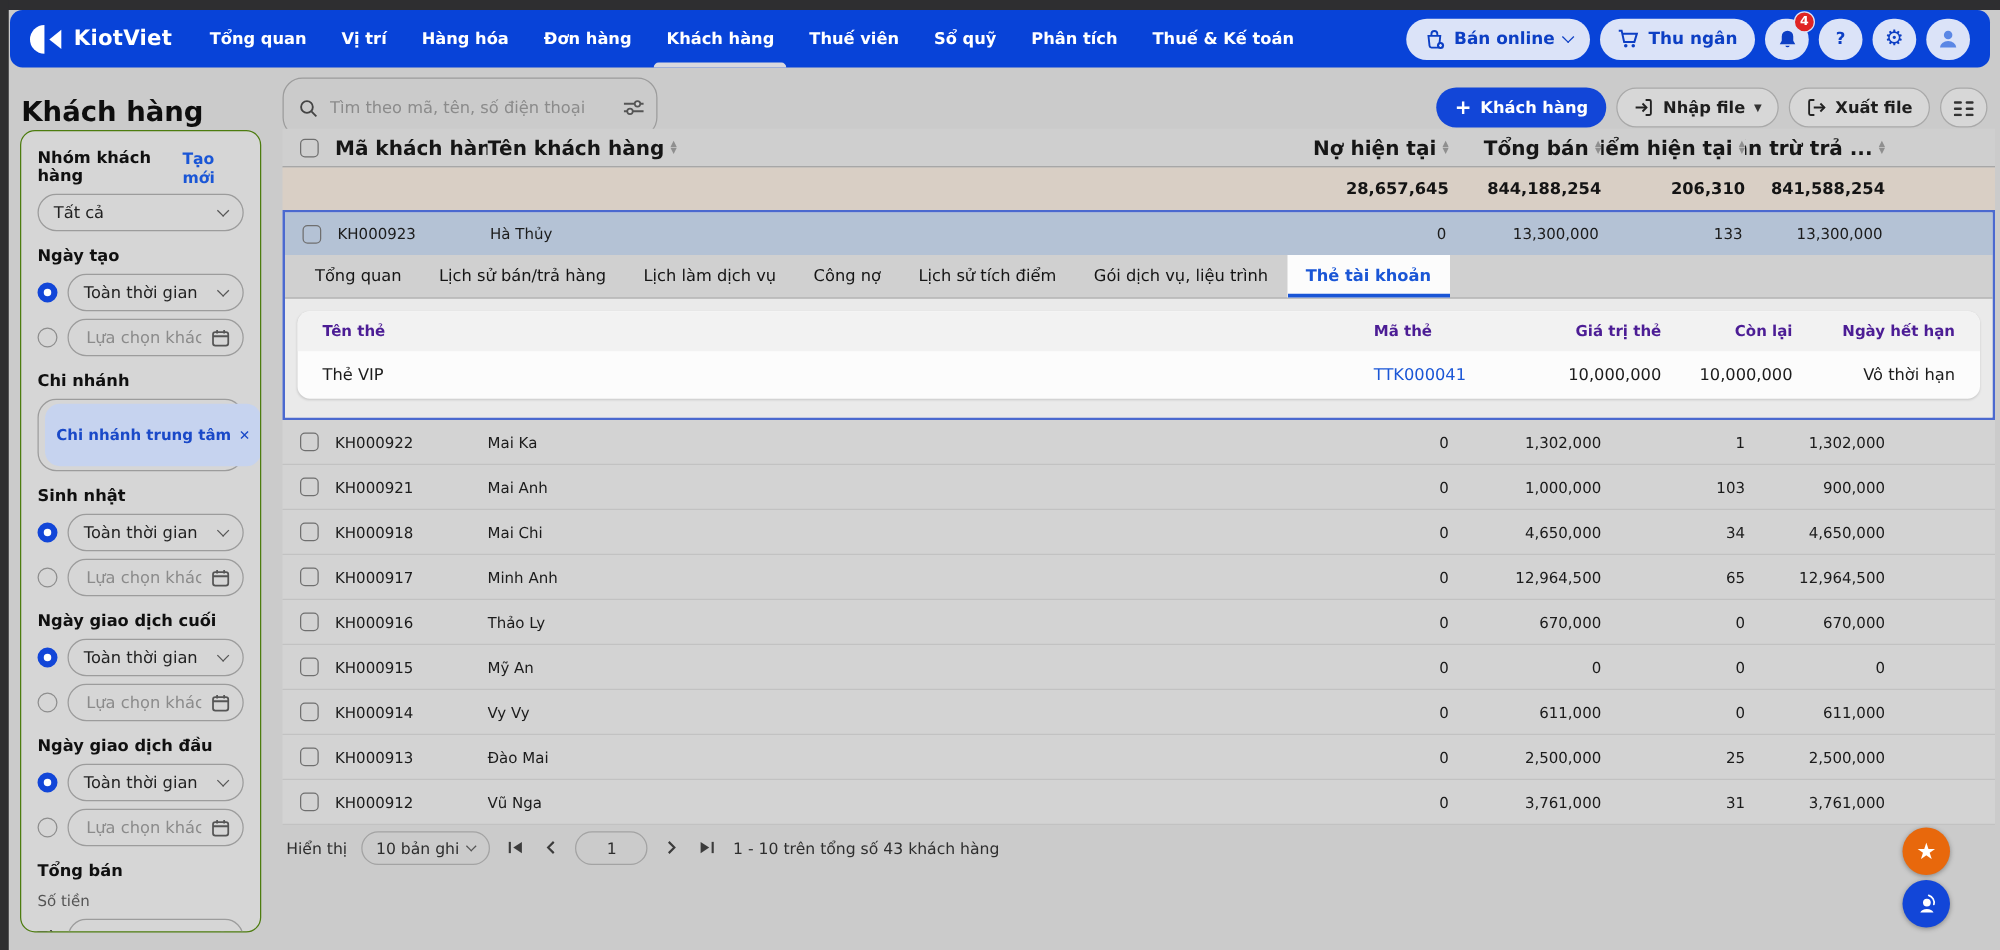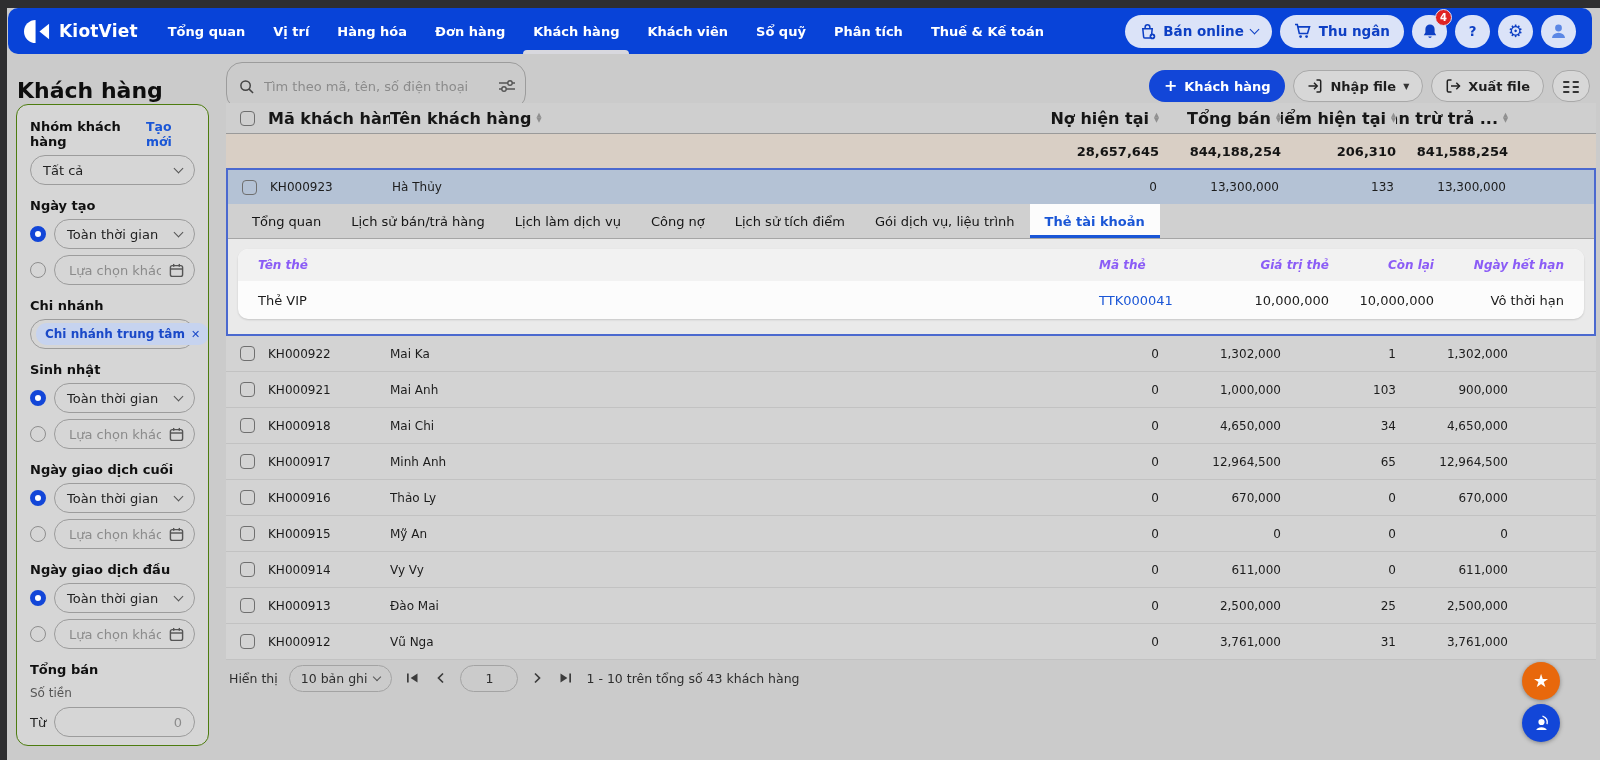--- a/index.html
+++ b/index.html
@@ -45,21 +45,21 @@
   .filter-sec{margin-top:13px;}
   .opt-row{display:flex;align-items:center;gap:8px;margin-top:6px;}
   .opt-row .select{flex:1;margin-top:0;min-width:0;}
   .radio{width:16px;height:16px;border-radius:50%;border:1.5px solid #8e8e8e;flex:none;cursor:pointer;background:transparent;}
   .radio.on{border:5px solid #1246d8;background:#fff;}
   .input{display:flex;align-items:center;gap:6px;height:30px;border:1px solid #9c9c9c;border-radius:15px;
     padding:0 10px 0 12px;flex:1;min-width:0;}
   .input input{flex:1;min-width:0;border:none;outline:none;background:transparent;font-size:13px;color:#333;font-family:inherit;}
   .input input::placeholder{color:#8b8b8b;}
   .tag-box{border:1px solid #9c9c9c;border-radius:15px;min-height:30px;margin-top:6px;display:flex;align-items:center;padding:3px 5px;cursor:text;}
-  .tag{background:#c6d3ef;color:#1a49c8;font-size:12px;font-weight:600;border-radius:12px;padding:4px 9px;display:flex;gap:6px;align-items:center;white-space:nowrap;}
+  .tag{background:#c6d3ef;color:#1a49c8;font-size:12px;font-weight:600;border-radius:12px;padding:18px 9px;display:flex;gap:6px;align-items:center;white-space:nowrap;}
   .tag .x{cursor:pointer;font-weight:700;font-size:11px;}
   .sub-label{font-size:12px;color:#555;margin-top:9px;}
   .from-row{display:flex;align-items:center;gap:8px;margin-top:7px;}
   .from-row .lbl{font-size:13px;color:#222;flex:none;}
   .from-row input{text-align:right;}
 
   
   .toolbar{position:absolute;left:226px;top:62px;right:10px;display:flex;align-items:center;}
   .search{display:flex;align-items:center;gap:8px;width:300px;height:48px;border:1px solid #9c9c9c;border-radius:16px;padding:0 10px 0 12px;}
   .search input{flex:1;min-width:0;background:transparent;border:none;outline:none;font-size:13px;color:#333;font-family:inherit;}
@@ -93,21 +93,21 @@
   
   .expanded{border:2px solid #4b69cf;background:#eaeaea;}
   .expanded .tr.selected{background:#b4c2d5;border-bottom:none;height:34px;}
   .tabs{display:flex;background:#d0d0d0;border-bottom:1px solid #a6a6a6;padding-left:9px;height:35px;align-items:stretch;}
   .tab{display:flex;align-items:center;padding:0 15px;font-size:13px;color:#151515;cursor:pointer;white-space:nowrap;}
   .tab.active{background:#fcfcfc;color:#1a56d6;font-weight:700;box-shadow:inset 0 -3px 0 #1a56d6;}
   .detail-body{padding:10px 10px 15px;background:#eaeaea;}
   .card-panel{background:#fcfcfc;border-radius:10px;overflow:hidden;box-shadow:0 1px 2px rgba(0,0,0,.15);}
   .card-grid{display:grid;grid-template-columns:1fr 110px 120px 105px 130px;align-items:center;padding:0 20px;}
   .card-head{height:32px;background:#f2f2f2;}
-  .cth{font-size:12px;font-weight:700;color:#8b5cf6;white-space:nowrap;font-style:italic;}
+  .cth{font-size:12px;font-weight:700;color:#4c1d95;white-space:nowrap;}
   .cth.num{text-align:right;}
   .card-row{height:38px;font-size:13px;color:#1c1c1c;}
   .ctd{white-space:nowrap;}
   .ctd.num{text-align:right;}
   .ctd.link{color:#1a56d6;cursor:pointer;}
 
   
   .pagination{display:flex;align-items:center;gap:11px;height:36px;font-size:12.5px;color:#2e2e2e;padding-left:3px;}
   .page-size{display:flex;align-items:center;gap:7px;height:27px;border:1px solid #a3a3a3;border-radius:14px;
     padding:0 11px;background:transparent;font-size:12.5px;color:#2e2e2e;cursor:pointer;font-family:inherit;}
@@ -141,21 +141,21 @@
       <a class="nav-item">Tổng quan</a>
 
       <a class="nav-item">Vị trí</a>
 
       <a class="nav-item">Hàng hóa</a>
 
       <a class="nav-item">Đơn hàng</a>
 
       <a class="nav-item active">Khách hàng</a>
 
-      <a class="nav-item">Khách viên</a>
+      <a class="nav-item">Thuế viên</a>
 
       <a class="nav-item">Sổ quỹ</a>
 
       <a class="nav-item">Phân tích</a>
 
       <a class="nav-item">Thuế &amp; Kế toán</a>
     </nav>
 
   <div class="nav-actions">
     <button class="pill">

